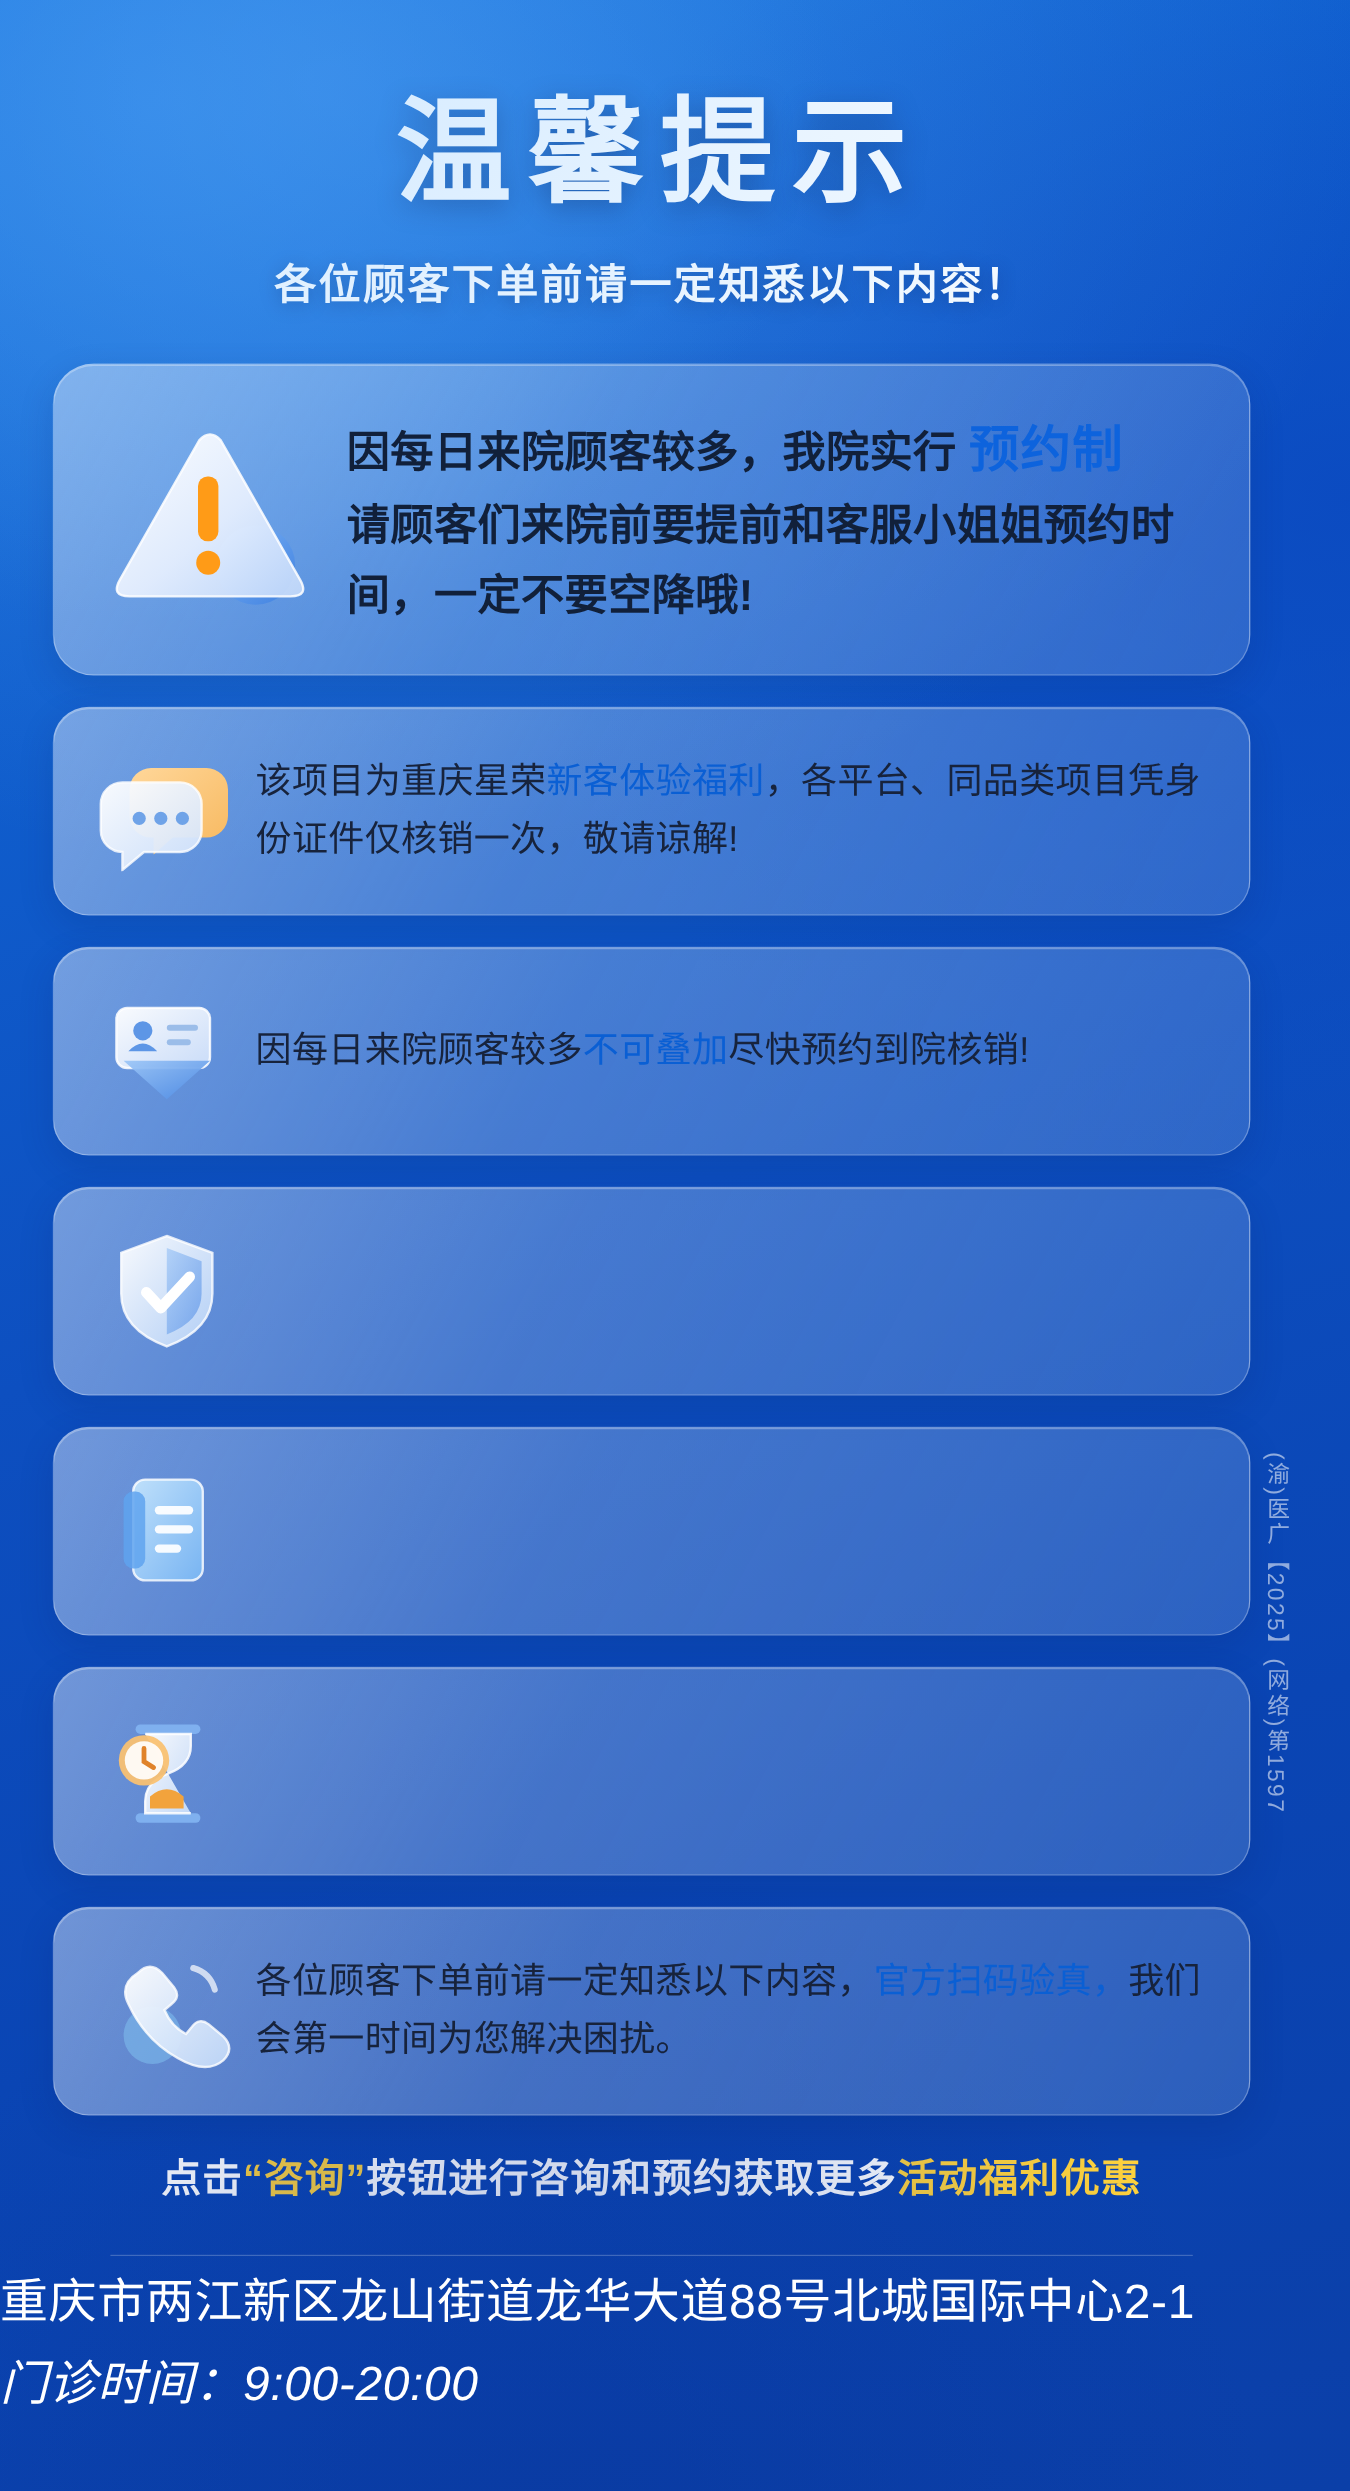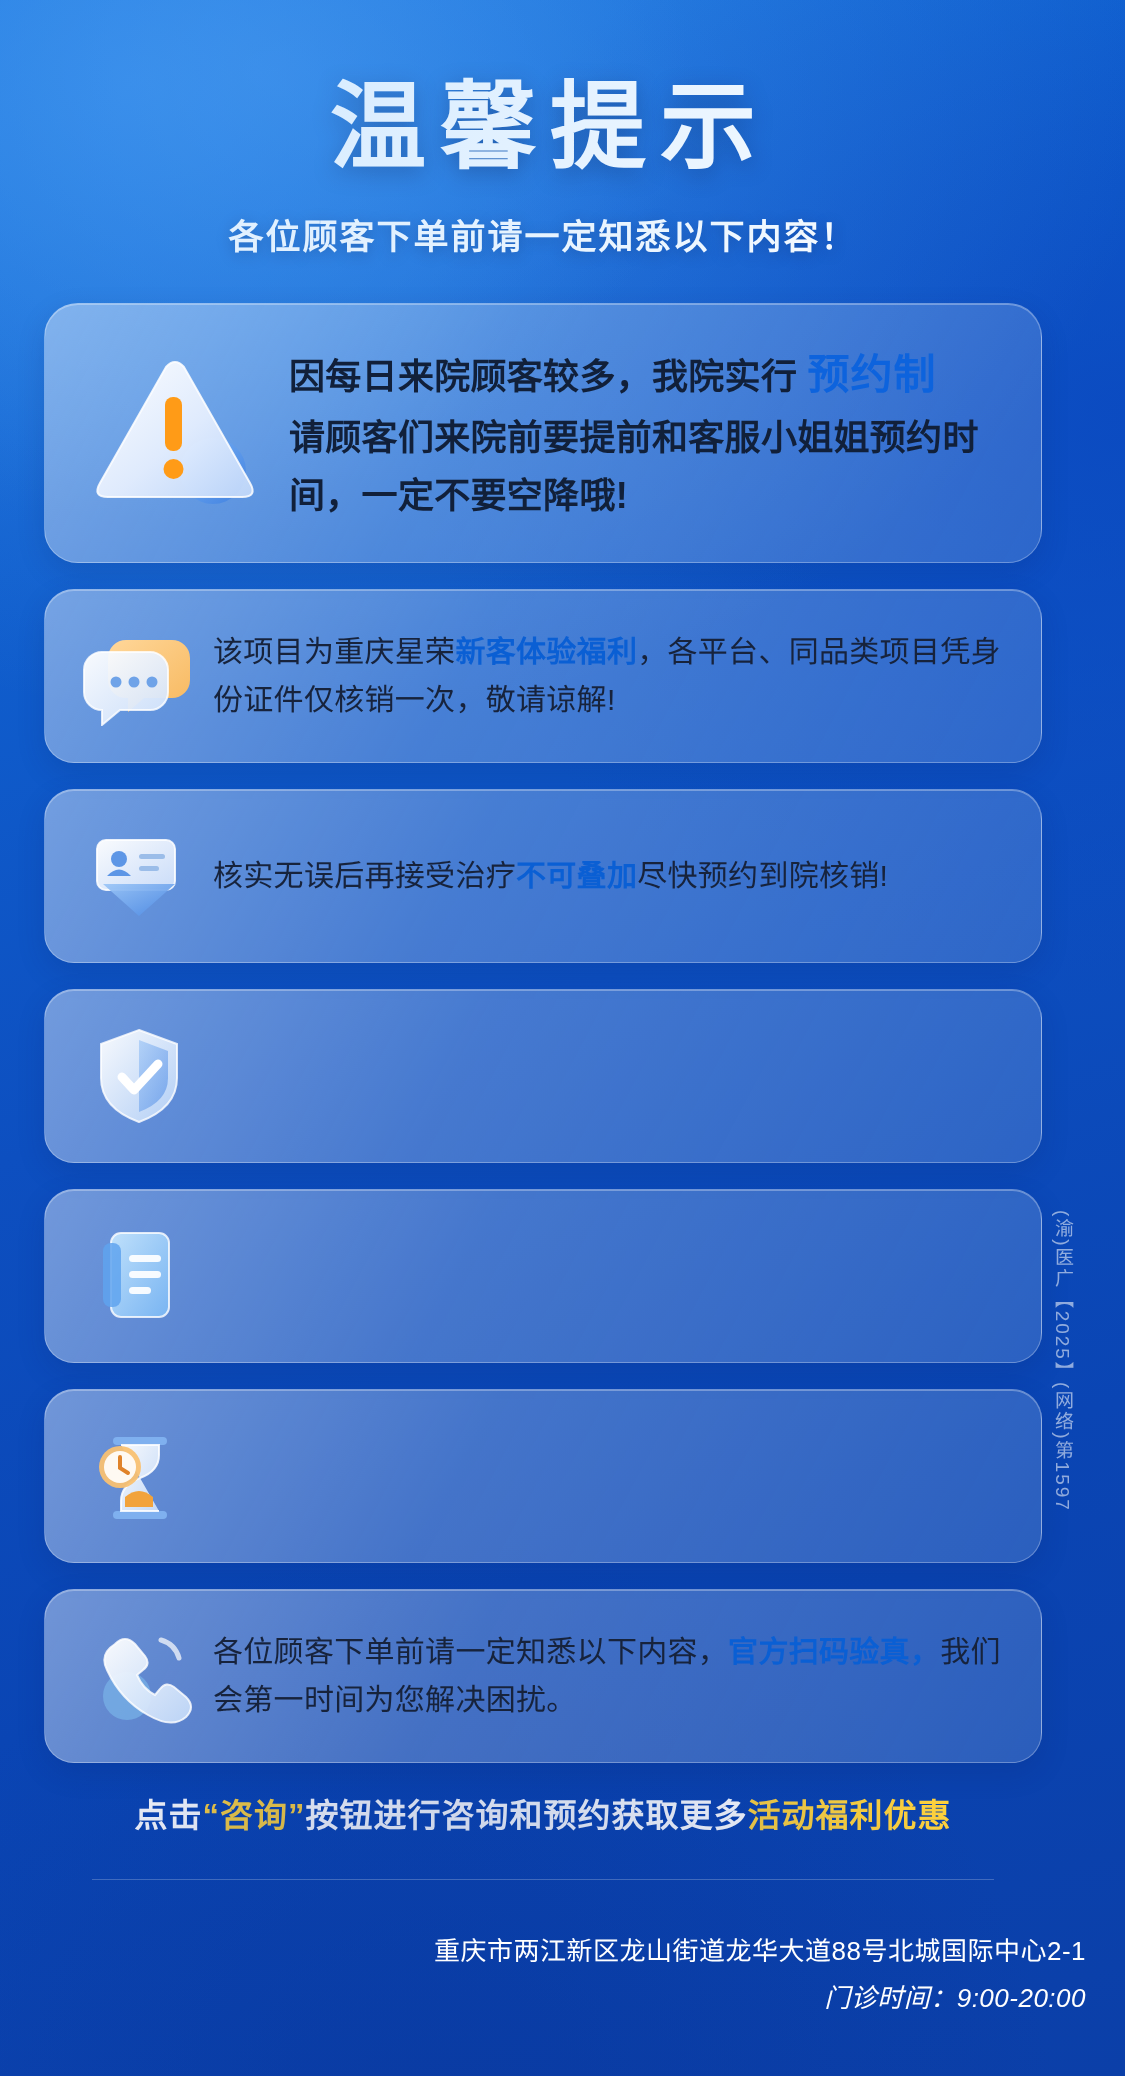--- a/index.html
+++ b/index.html
@@ -102,21 +102,21 @@
     padding-left: 8px;
   }
   .card.first .card-text {
     font-size: 36px;
     line-height: 1.62;
     font-weight: 700;
     color: #11203a;
     padding-left: 14px;
   }
 
-  .hl { color: #0a5fd4; font-weight: 700; }
+  .hl { color: #0a5fd4; font-weight: 400; }
   .card.first .hl-big {
     color: #0d63dd;
     font-weight: 700;
     font-size: 42px;
     letter-spacing: 1px;
   }
 
   
   .cta {
     text-align: center;
@@ -126,23 +126,23 @@
     color: #ffffff;
     letter-spacing: 1px;
   }
   .cta .quote { color: #ffd23c; }
   .cta .yellow { color: #ffd23c; }
 
   .footer {
     position: absolute;
     left: 0; right: 0;
     bottom: 58px;
-    text-align: right;
+    text-align: left;
     color: #ffffff;
-    font-size: 26px;
+    font-size: 40px;
     line-height: 1.55;
     letter-spacing: 0.5px;
   }
   .footer .line2 { margin-top: 6px; font-style: italic; }
 
   .divider {
     position: absolute;
     left: 92px; right: 92px;
     bottom: 196px;
     height: 1px;
@@ -242,21 +242,21 @@
           </defs>
           <rect x="14" y="14" width="78" height="50" rx="9" fill="url(#g-card)" stroke="rgba(255,255,255,0.85)" stroke-width="2"></rect>
           <circle cx="36" cy="33" r="8" fill="#5d96e6"></circle>
           <path d="M24 50 q12 -13 24 0 z" fill="#5d96e6"></path>
           <rect x="56" y="28" width="26" height="5" rx="2.5" fill="#9bbde9"></rect>
           <rect x="56" y="40" width="20" height="5" rx="2.5" fill="#9bbde9"></rect>
           <path d="M20 58 h72 l-36 32 z" fill="url(#g-card2)" opacity="0.92"></path>
         </svg>
       </div>
       <div class="card-text">
-        <span>核实无误后再接受治疗</span><span class="hl">不可叠加</span><span>尽快预约到院核销!</span>
+        <span>因每日来院顾客较多</span><span class="hl">不可叠加</span><span>尽快预约到院核销!</span>
       </div>
     </div>
 
     <div class="card">
       <div class="icon-wrap">
         <svg width="100" height="108" viewBox="0 0 100 108">
           <defs>
             <linearGradient id="g-sh" x1="0" y1="0" x2="1" y2="1">
               <stop offset="0%" stop-color="#ffffff" stop-opacity="0.95"></stop>
                 <stop offset="100%" stop-color="#b9d4f8" stop-opacity="0.92"></stop>

